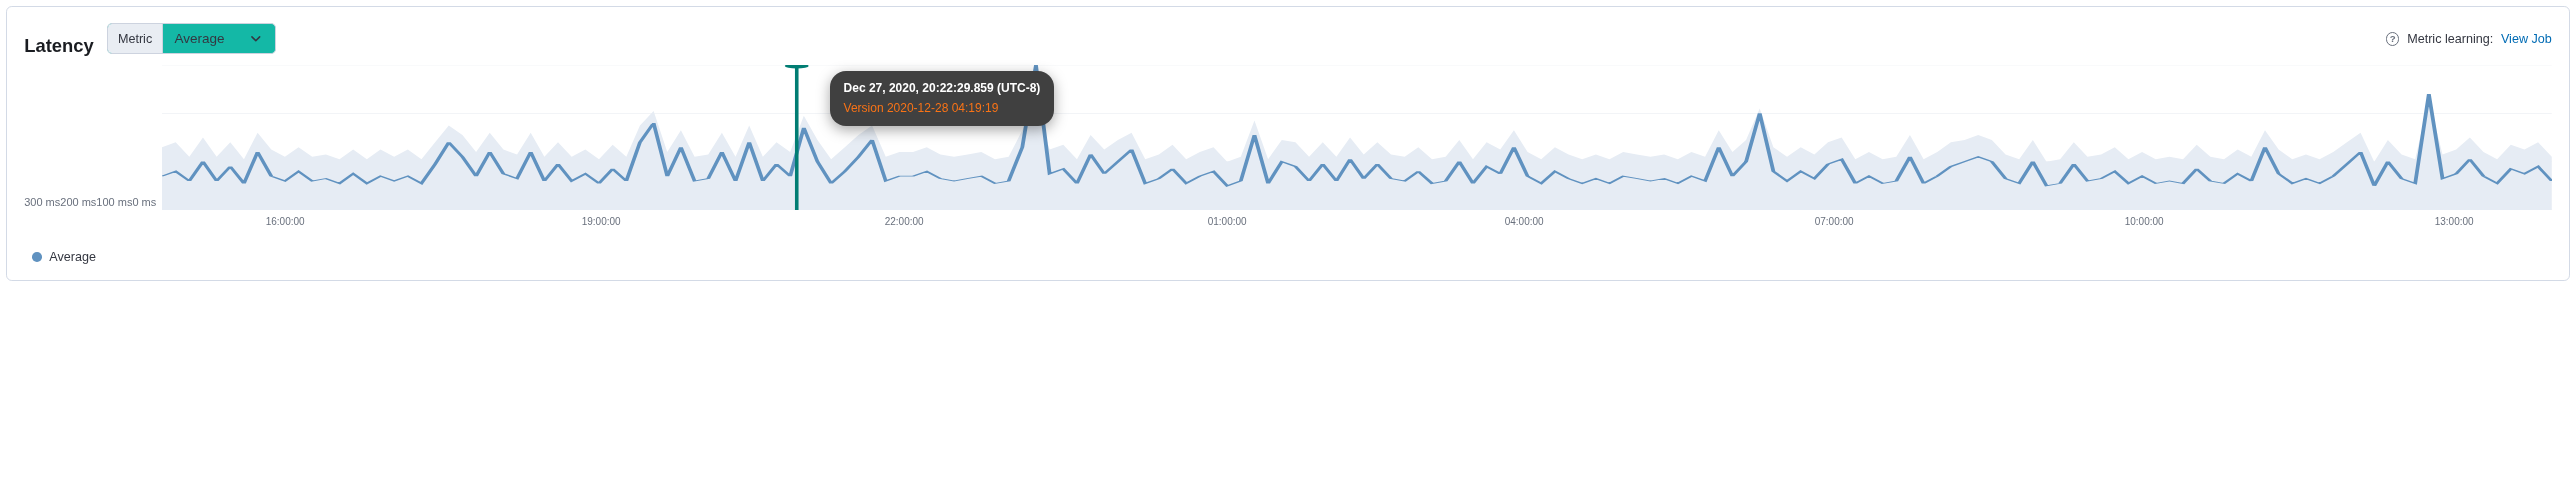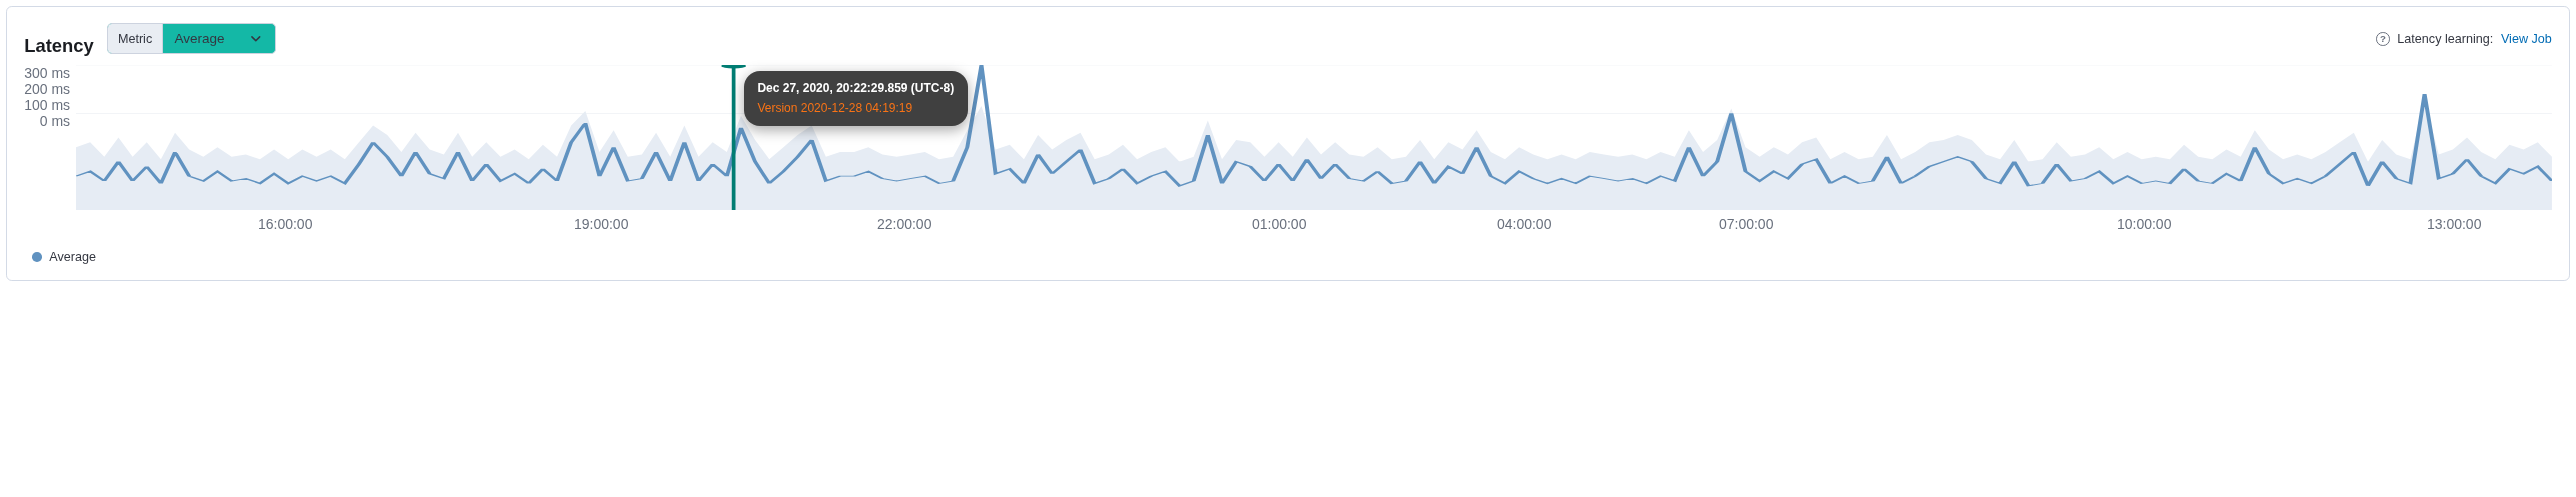--- a/index.html
+++ b/index.html
@@ -87,23 +87,24 @@
     font-weight: 600;
   }
   .link { color: #006bb4; text-decoration: none; cursor: pointer; }
   .chart-wrap {
     display: flex;
     align-items: stretch;
     position: relative;
   }
   .y-axis {
     display: flex;
-    flex-direction: column;
+    flex-direction: row;
+    justify-content: space-between;
     align-items: flex-end;
-    font-size: 14px;
+    font-size: 11px;
     color: #69707d;
     padding-right: 5.8px;
     height: 145px;
     min-width: 48px;
     padding-bottom: 1.9px;
   }
   .plot-area {
     position: relative;
     flex: 1 1 auto;
     height: 145px;
@@ -113,21 +114,21 @@
     top: 0; left: 0; width: 100%; height: 100%;
   }
   .gridline { stroke: #e6e9ef; stroke-width: 1; }
   .baseline { stroke: #d3dae6; stroke-width: 1; }
   .series-line { stroke: #6092c0; stroke-width: 1.6; fill: none; }
   .band-fill { fill: #e6ecf4; }
   .marker-line { stroke: #017d73; stroke-width: 1.5; }
   .marker-dot { fill: #017d73; }
   .x-axis {
     display: flex;
-    font-size: 14px;
+    font-size: 10px;
     color: #69707d;
     margin-top: 5.8px;
     margin-left: 54px;
     position: relative;
     height: 13.5px;
   }
   .x-tick {
     position: absolute;
     transform: translateX(-50%);
     white-space: nowrap;
@@ -179,21 +180,21 @@
           <span class="chevron">
             <svg viewBox="0 0 12 12" width="11.6" height="11.6">
                 <path d="M2 4 L6 8 L10 4" stroke="#343741" stroke-width="1.6" fill="none" stroke-linecap="round" stroke-linejoin="round"></path>
               </svg>
           </span>
         </div>
       </div>
     </div>
     <div class="header-right">
       <span class="help-icon">?</span>
-      <span>Latency learning: </span>
+      <span>Metric learning: </span>
       <a class="link">View Job</a>
     </div>
   </div>
 
   <div class="chart-wrap">
     <div class="y-axis" id="y-axis">
         <span>300 ms</span>
         <span>200 ms</span>
         <span>100 ms</span>
         <span>0 ms</span>
@@ -213,23 +214,23 @@
         <div class="line1">Dec 27, 2020, 20:22:29.859 (UTC-8)</div>
         <div class="line2">Version 2020-12-28 04:19:19</div>
       </div>
     </div>
   </div>
 
   <div class="x-axis" id="x-axis">
       <span class="x-tick" style="left: 207px;">16:00:00</span>
       <span class="x-tick" style="left: 523px;">19:00:00</span>
       <span class="x-tick" style="left: 826px;">22:00:00</span>
-      <span class="x-tick" style="left: 1188px; padding-left: 26px;">01:00:00</span>
+      <span class="x-tick" style="left: 1136px; padding-left: 26px;">01:00:00</span>
       <span class="x-tick" style="left: 1446px;">04:00:00</span>
-      <span class="x-tick" style="left: 1668px;">07:00:00</span>
+      <span class="x-tick" style="left: 1756px;">07:00:00</span>
       <span class="x-tick" style="left: 2066px;">10:00:00</span>
       <span class="x-tick" style="left: 2376px;">13:00:00</span>
     </div>
 
   <div class="legend">
     <span class="legend-dot"></span>
     <span>Average</span>
   </div>
 
 </div>

